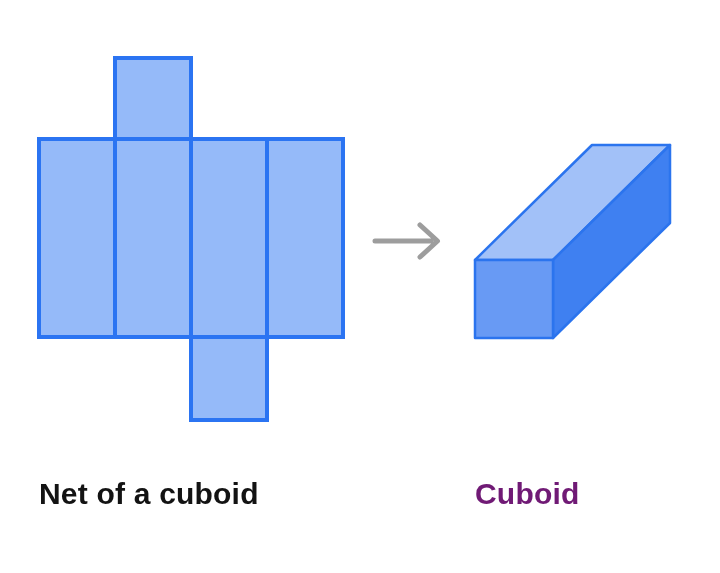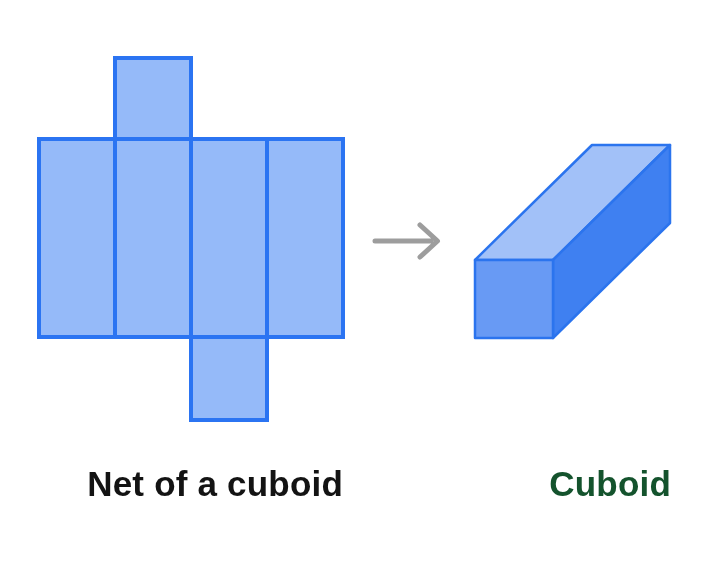--- a/index.html
+++ b/index.html
@@ -16,27 +16,27 @@
     font-family: "Liberation Sans", sans-serif;
   }
   .scene {
     position: absolute;
     left: 0;
     top: 0;
     display: block;
   }
   .label {
     position: absolute;
-    top: 466px;
+    top: 476px;
     font-family: "Liberation Sans", sans-serif;
     font-weight: bold;
-    font-size: 35px;
+    font-size: 30px;
     line-height: 35px;
     letter-spacing: 0.2px;
-    text-align: right;
+    text-align: left;
     color: #131313;
     white-space: nowrap;
   }
   .label-net  { left: 39px;  width: 304px; }
   .label-solid{ left: 475px; width: 196px; }
 </style>
 </head>
 <body>
 
 <div class="canvas">
@@ -58,15 +58,15 @@
 
     <g stroke-width="2.5" stroke-linejoin="round">
       <polygon points="475,260 592,145 670,145 553,260" fill="#A2C1F8" stroke="#2B74EE"></polygon>
       <polygon points="553,260 670,145 670,223 553,338" fill="#3F80F1" stroke="#2B74EE"></polygon>
       <rect x="475" y="260" width="78" height="78" fill="#689AF4" stroke="#2B74EE"></rect>
     </g>
   </svg>
 
   <div class="label label-net" style="color: rgb(19, 19, 19);">Net of a cuboid</div>
 
-  <div class="label label-solid" style="color: #14532d;">Cuboid</div>
+  <div class="label label-solid" style="color: #701a75;">Cuboid</div>
 
 </div>
 
 </body></html>

